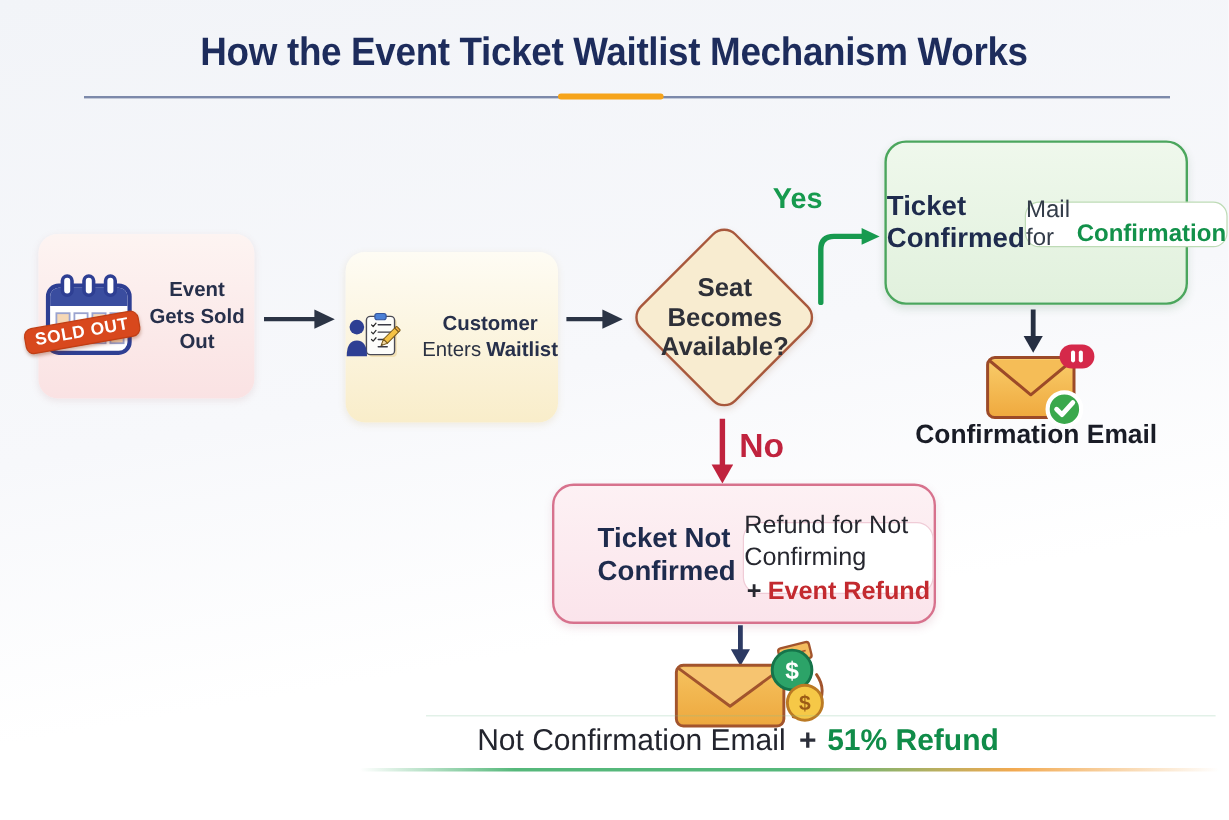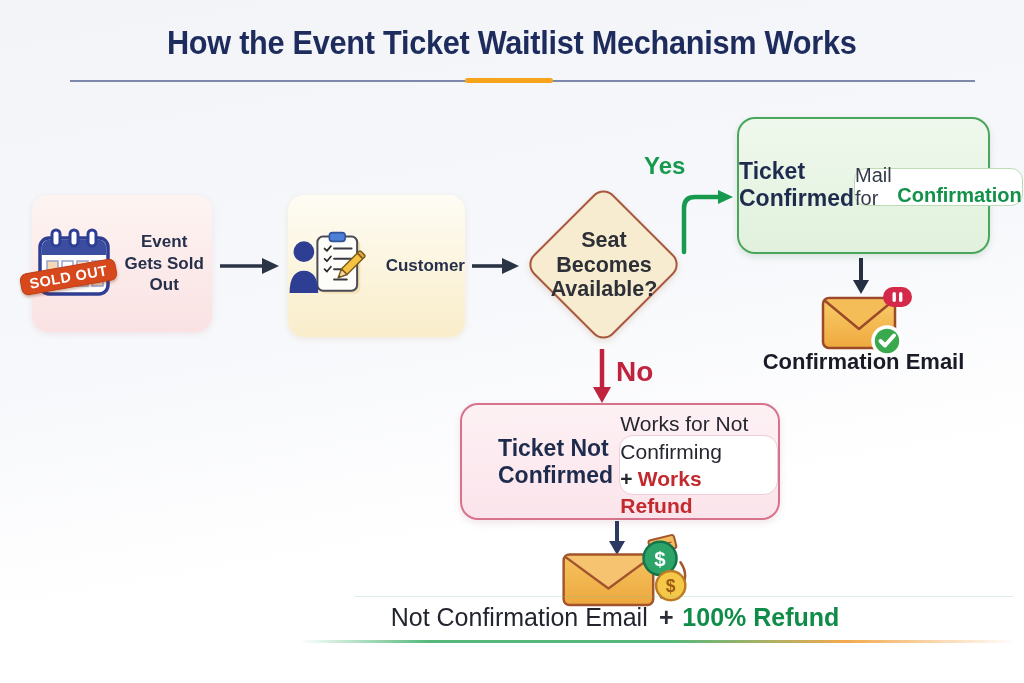--- a/index.html
+++ b/index.html
@@ -22,21 +22,21 @@
   .step-label .regular{font-weight:normal;color:#2b3243;}
   .step-label .bold-part{margin-left:.25em;}
   
   .box-sold-out{left:32px;top:195px;width:180px;height:137px;border-radius:16px;
     background:linear-gradient(180deg,#fdf4f2 0%,#fae2e3 100%);box-shadow:0 2px 6px rgba(180,120,120,.14);}
   .cal-wrap{position:relative;width:100px;height:76px;display:flex;justify-content:center;}
   .sold-badge{position:absolute;left:-12px;top:40px;transform:rotate(-10deg);
     background:#d8481d;color:#fff;font-size:14.5px;font-weight:800;letter-spacing:.5px;
     padding:2px 8px;border-radius:7px;border:1.5px solid #c03e14;box-shadow:0 2px 3px rgba(120,40,10,.35);white-space:nowrap;}
   
-  .box-waitlist{left:288px;top:195px;width:177px;height:142px;border-radius:16px;
+  .box-waitlist{left:288px;top:210px;width:177px;height:142px;border-radius:16px;
     background:linear-gradient(180deg,#fefcf4 0%,#f9edca 100%);box-shadow:0 2px 6px rgba(190,160,90,.16);gap:15px;}
   
   .arrow{position:absolute;}
   
   .diamond-wrap{position:absolute;left:524px;top:185px;width:160px;height:160px;}
   .diamond{position:absolute;left:23px;top:23px;width:113px;height:113px;transform:rotate(45deg);
     background:#f8ecd0;border:2.5px solid #a8583c;border-radius:14px;box-shadow:2px 2px 6px rgba(150,100,60,.18);box-sizing:border-box;}
   .diamond-text{position:absolute;inset:0;display:flex;flex-direction:column;align-items:center;justify-content:center;
     font-weight:bold;font-size:21.5px;color:#2e3038;line-height:1.16;text-align:center;}
   .yes-label{position:absolute;left:644px;top:152px;font-size:24px;font-weight:bold;color:#169a4e;}
@@ -128,20 +128,21 @@
       <path d="M2 76 Q2 48 20 48 Q38 48 38 76 Z" fill="#2e3f93"></path>
       <g transform="translate(92,28) rotate(45)">
         <rect x="-5" y="-3" width="10" height="5" rx="2" fill="#e8a63c" stroke="#7a5a1a" stroke-width="1.8"></rect>
         <rect x="-5" y="2" width="10" height="28" fill="#f5c244" stroke="#7a5a1a" stroke-width="1.8"></rect>
         <path d="M-5 30 L0 41 L5 30 Z" fill="#f3d9a0" stroke="#7a5a1a" stroke-width="1.8" stroke-linejoin="round"></path>
         <path d="M-1.6 37.5 L0 41 L1.6 37.5 Z" fill="#5a4a2a"></path>
       </g>
     </svg>
     <div class="step-label">
       <div>Customer</div>
+      <div><span class="regular">Enters</span><span class="bold-part">Waitlist</span></div>
     </div>
   </div>
 
   <svg class="arrow" style="left:470px;top:252px" width="52" height="28">
     <line x1="2" y1="14" x2="34" y2="14" stroke="#2b3445" stroke-width="3.6"></line>
     <polygon points="32,6 49,14 32,22" fill="#2b3445"></polygon>
   </svg>
 
   <div class="diamond-wrap">
     <div class="diamond"></div>
@@ -206,22 +207,22 @@
 
   <svg class="arrow" style="left:586px;top:347px" width="32" height="58">
     <line x1="16" y1="2" x2="16" y2="42" stroke="#c0233e" stroke-width="4.5"></line>
     <polygon points="7,40 16,56 25,40" fill="#c0233e"></polygon>
   </svg>
   <div class="no-label">No</div>
 
   <div class="node box-not-confirmed">
     <div class="not-confirmed-title">Ticket Not Confirmed</div>
     <div class="note">
-      <div>Works for Not Confirming</div>
-      <div><span class="plus">+</span><span class="refund">Works Refund</span></div>
+      <div>Refund for Not Confirming</div>
+      <div><span class="plus">+</span><span class="refund">Event Refund</span></div>
     </div>
   </div>
 
   <svg class="arrow" style="left:601px;top:519px" width="32" height="38">
     <line x1="16" y1="2" x2="16" y2="24" stroke="#2c3a63" stroke-width="4"></line>
     <polygon points="8,22 16,36 24,22" fill="#2c3a63"></polygon>
   </svg>
 
   <svg class="arrow" style="left:558px;top:533px" width="132" height="74" viewBox="0 0 132 76">
     <defs>
@@ -243,17 +244,17 @@
       <text x="103" y="33.5" font-size="21" font-weight="bold" fill="#ffffff" text-anchor="middle" font-family="Liberation Sans, sans-serif">$</text>
     </g>
     <g>
       <circle cx="114" cy="54" r="15" fill="#f6c847" stroke="#bb7a24" stroke-width="2.5"></circle>
       <text x="114" y="60.5" font-size="18" font-weight="bold" fill="#9c5b16" text-anchor="middle" font-family="Liberation Sans, sans-serif">$</text>
     </g>
   </svg>
 
   <div class="faint-line"></div>
   <div class="footer-line">
-    <span>Not Confirmation Email</span><span class="plus">+</span><span class="highlight">100% Refund</span>
+    <span>Not Confirmation Email</span><span class="plus">+</span><span class="highlight">51% Refund</span>
   </div>
   <div class="bottom-gradient"></div>
 
 </div>
 
 </body></html>

